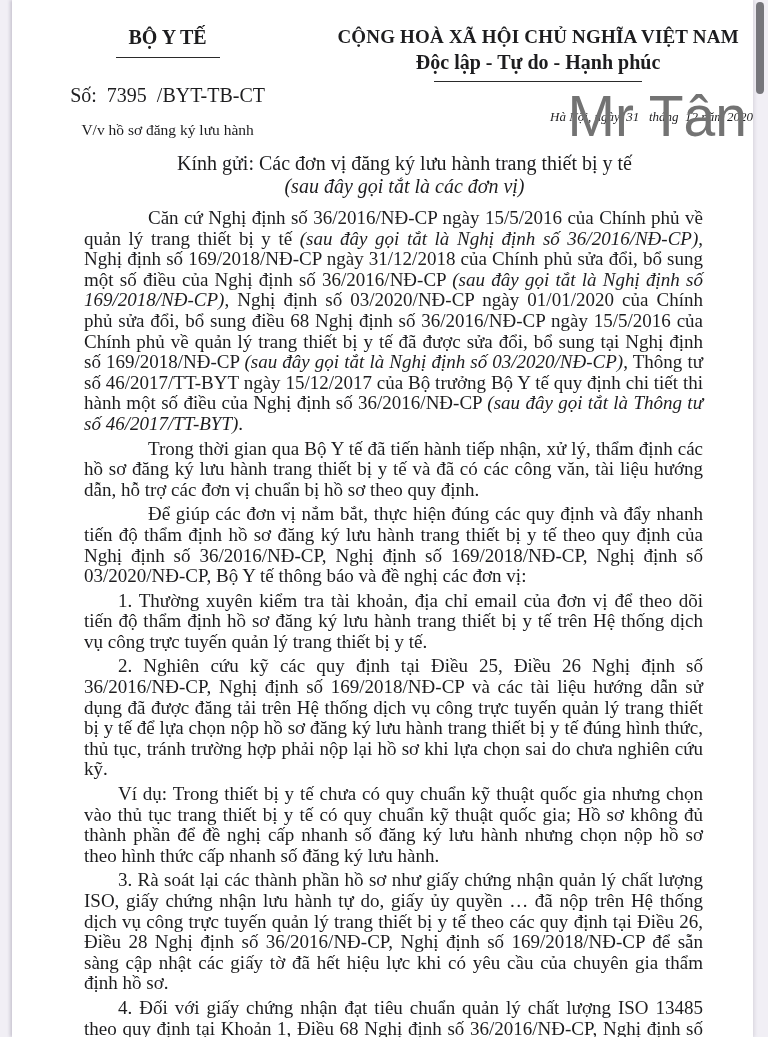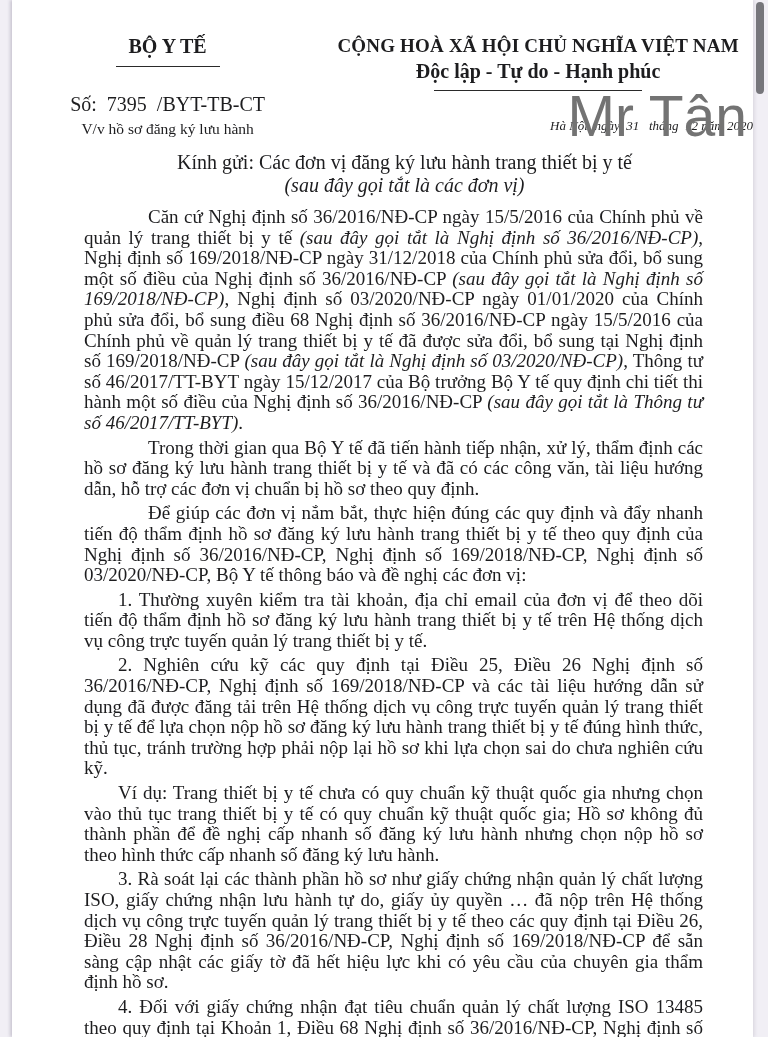--- a/index.html
+++ b/index.html
@@ -22,27 +22,27 @@
     width:8px; height:92px;
     background:#76767b; border-radius:4px;
     z-index:10;
   }
   .watermark {
     position:absolute; top:88px; right:6px;
     font-family:"Liberation Sans", sans-serif;
     font-size:57px; line-height:1; font-weight:400;
     z-index:5; white-space:nowrap;
   }
-  .header { display:flex; padding-top:35px; }
+  .header { display:flex; padding-top:26px; }
   .h-left { width:42%; text-align:center; }
   .h-right { width:58%; text-align:center; }
   .org { font-weight:bold; font-size:20px; }
   .rule-sm { width:104px; border:0; border-top:1.5px solid #2a2a2a; margin:8px auto 0; }
   .doc-num { font-size:20px; margin-top:26px; white-space:pre-wrap; }
-  .subject { font-size:15.5px; line-height:19px; margin-top:3px; }
+  .subject { font-size:15.5px; line-height:19px; margin-top:13px; }
   .nat1 { font-weight:bold; font-size:19px; letter-spacing:0.2px; }
   .nat2 { font-weight:bold; font-size:20px; margin-top:3px; }
   .rule-lg { width:208px; border:0; border-top:1.5px solid #2a2a2a; margin:7px auto 0; }
   .place-date { font-style:italic; font-size:13px; margin-top:27px; white-space:pre-wrap;text-align:right; }
   .salutation { text-align:center; margin-top:13px; padding-left:44px; font-size:20px; line-height:23px; }
   .salu2 { font-style:italic; }
   .content {
     padding:10px 50px 0 72px;
     font-size:19px; line-height:20.6px;
     text-align:justify;
@@ -78,20 +78,20 @@
     <div>Kính gửi: Các đơn vị đăng ký lưu hành trang thiết bị y tế</div>
     <div class="salu2">(sau đây gọi tắt là các đơn vị)</div>
   </div>
 
   <div class="content">
       <p class="para indent-lg"><span>Căn cứ Nghị định số 36/2016/NĐ-CP ngày 15/5/2016 của Chính phủ về quản lý trang thiết bị y tế </span><span class="it">(sau đây gọi tắt là Nghị định số 36/2016/NĐ-CP)</span><span>, Nghị định số 169/2018/NĐ-CP ngày 31/12/2018 của Chính phủ sửa đổi, bổ sung một số điều của Nghị định số 36/2016/NĐ-CP </span><span class="it">(sau đây gọi tắt là Nghị định số 169/2018/NĐ-CP)</span><span>, Nghị định số 03/2020/NĐ-CP ngày 01/01/2020 của Chính phủ sửa đổi, bổ sung điều 68 Nghị định số 36/2016/NĐ-CP ngày 15/5/2016 của Chính phủ về quản lý trang thiết bị y tế đã được sửa đổi, bổ sung tại Nghị định số 169/2018/NĐ-CP </span><span class="it">(sau đây gọi tắt là Nghị định số 03/2020/NĐ-CP)</span><span>, Thông tư số 46/2017/TT-BYT ngày 15/12/2017 của Bộ trưởng Bộ Y tế quy định chi tiết thi hành một số điều của Nghị định số 36/2016/NĐ-CP </span><span class="it">(sau đây gọi tắt là Thông tư số 46/2017/TT-BYT)</span><span>.</span></p>
       <p class="para indent-lg"><span>Trong thời gian qua Bộ Y tế đã tiến hành tiếp nhận, xử lý, thẩm định các hồ sơ đăng ký lưu hành trang thiết bị y tế và đã có các công văn, tài liệu hướng dẫn, hỗ trợ các đơn vị chuẩn bị hồ sơ theo quy định.</span></p>
       <p class="para indent-lg"><span>Để giúp các đơn vị nắm bắt, thực hiện đúng các quy định và đẩy nhanh tiến độ thẩm định hồ sơ đăng ký lưu hành trang thiết bị y tế theo quy định của Nghị định số 36/2016/NĐ-CP, Nghị định số 169/2018/NĐ-CP, Nghị định số 03/2020/NĐ-CP, Bộ Y tế thông báo và đề nghị các đơn vị:</span></p>
       <p class="para indent-sm"><span>1. Thường xuyên kiểm tra tài khoản, địa chỉ email của đơn vị để theo dõi tiến độ thẩm định hồ sơ đăng ký lưu hành trang thiết bị y tế trên Hệ thống dịch vụ công trực tuyến quản lý trang thiết bị y tế.</span></p>
       <p class="para indent-sm"><span>2. Nghiên cứu kỹ các quy định tại Điều 25, Điều 26 Nghị định số 36/2016/NĐ-CP, Nghị định số 169/2018/NĐ-CP và các tài liệu hướng dẫn sử dụng đã được đăng tải trên Hệ thống dịch vụ công trực tuyến quản lý trang thiết bị y tế để lựa chọn nộp hồ sơ đăng ký lưu hành trang thiết bị y tế đúng hình thức, thủ tục, tránh trường hợp phải nộp lại hồ sơ khi lựa chọn sai do chưa nghiên cứu kỹ.</span></p>
-      <p class="para indent-sm"><span>Ví dụ: Trang thiết bị y tế chưa có quy chuẩn kỹ thuật quốc gia nhưng chọn vào thủ tục trang thiết bị y tế có quy chuẩn kỹ thuật quốc gia; Hồ sơ không đủ thành phần để đề nghị cấp nhanh số đăng ký lưu hành nhưng chọn nộp hồ sơ theo hình thức cấp nhanh số đăng ký lưu hành.</span></p>
+      <p class="para indent-sm"><span>Ví dụ: Trong thiết bị y tế chưa có quy chuẩn kỹ thuật quốc gia nhưng chọn vào thủ tục trang thiết bị y tế có quy chuẩn kỹ thuật quốc gia; Hồ sơ không đủ thành phần để đề nghị cấp nhanh số đăng ký lưu hành nhưng chọn nộp hồ sơ theo hình thức cấp nhanh số đăng ký lưu hành.</span></p>
       <p class="para indent-sm"><span>3. Rà soát lại các thành phần hồ sơ như giấy chứng nhận quản lý chất lượng ISO, giấy chứng nhận lưu hành tự do, giấy ủy quyền … đã nộp trên Hệ thống dịch vụ công trực tuyến quản lý trang thiết bị y tế theo các quy định tại Điều 26, Điều 28 Nghị định số 36/2016/NĐ-CP, Nghị định số 169/2018/NĐ-CP để sẵn sàng cập nhật các giấy tờ đã hết hiệu lực khi có yêu cầu của chuyên gia thẩm định hồ sơ.</span></p>
       <p class="para indent-sm"><span>4. Đối với giấy chứng nhận đạt tiêu chuẩn quản lý chất lượng ISO 13485 theo quy định tại Khoản 1, Điều 68 Nghị định số 36/2016/NĐ-CP, Nghị định số 169/2018/NĐ-CP đề nghị đơn vị lưu ý nội dung sau:</span></p>
     </div>
 
 </div>
 
 <div class="scroll-thumb"></div>
 
 </body></html>

